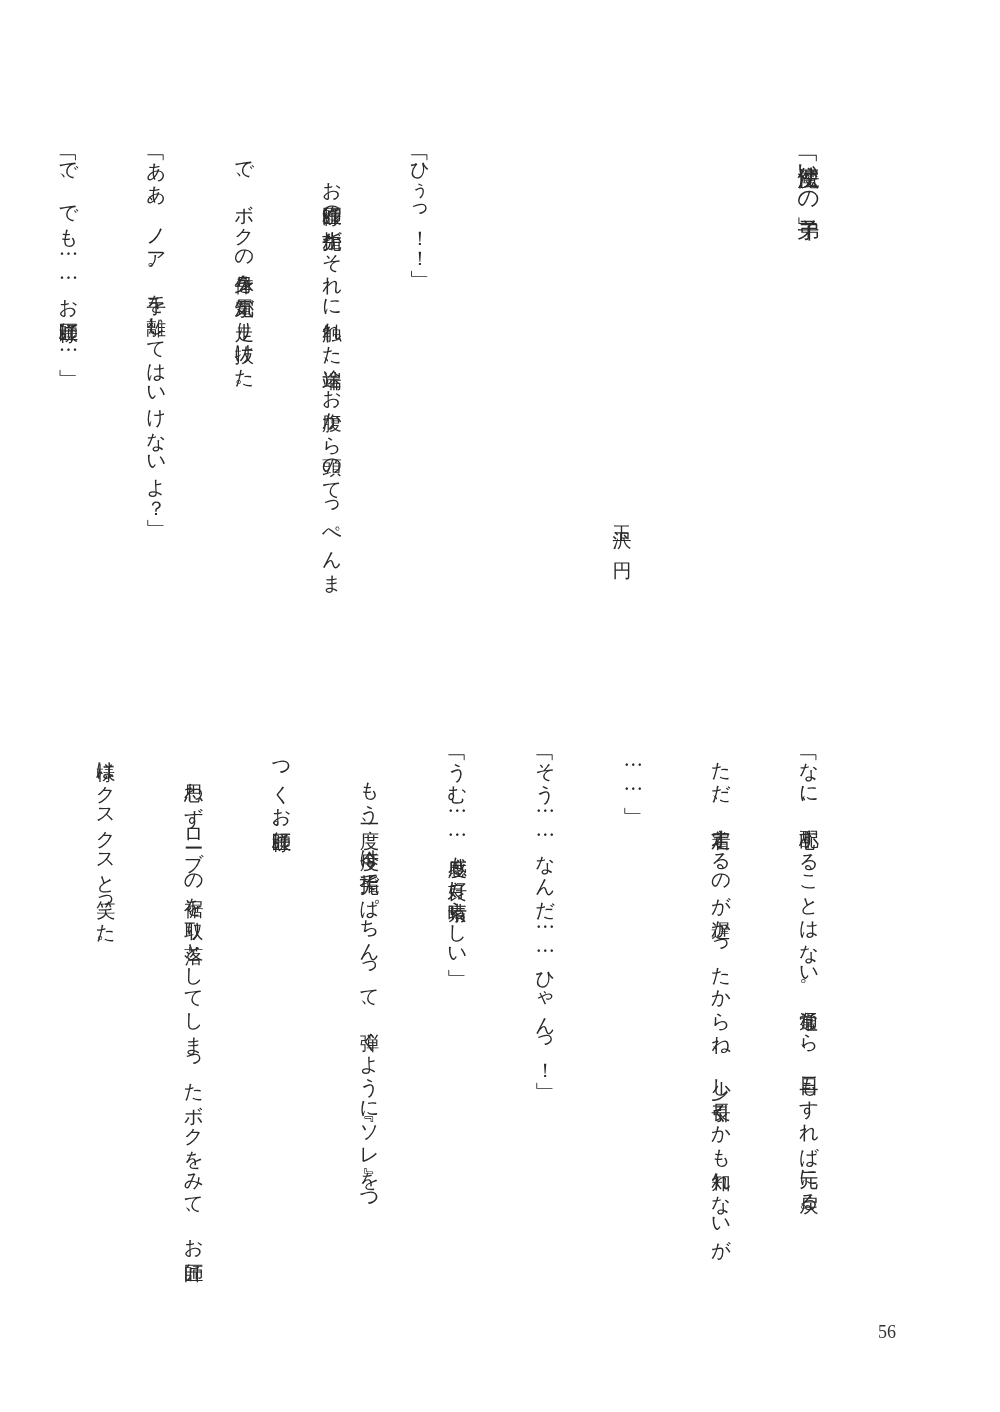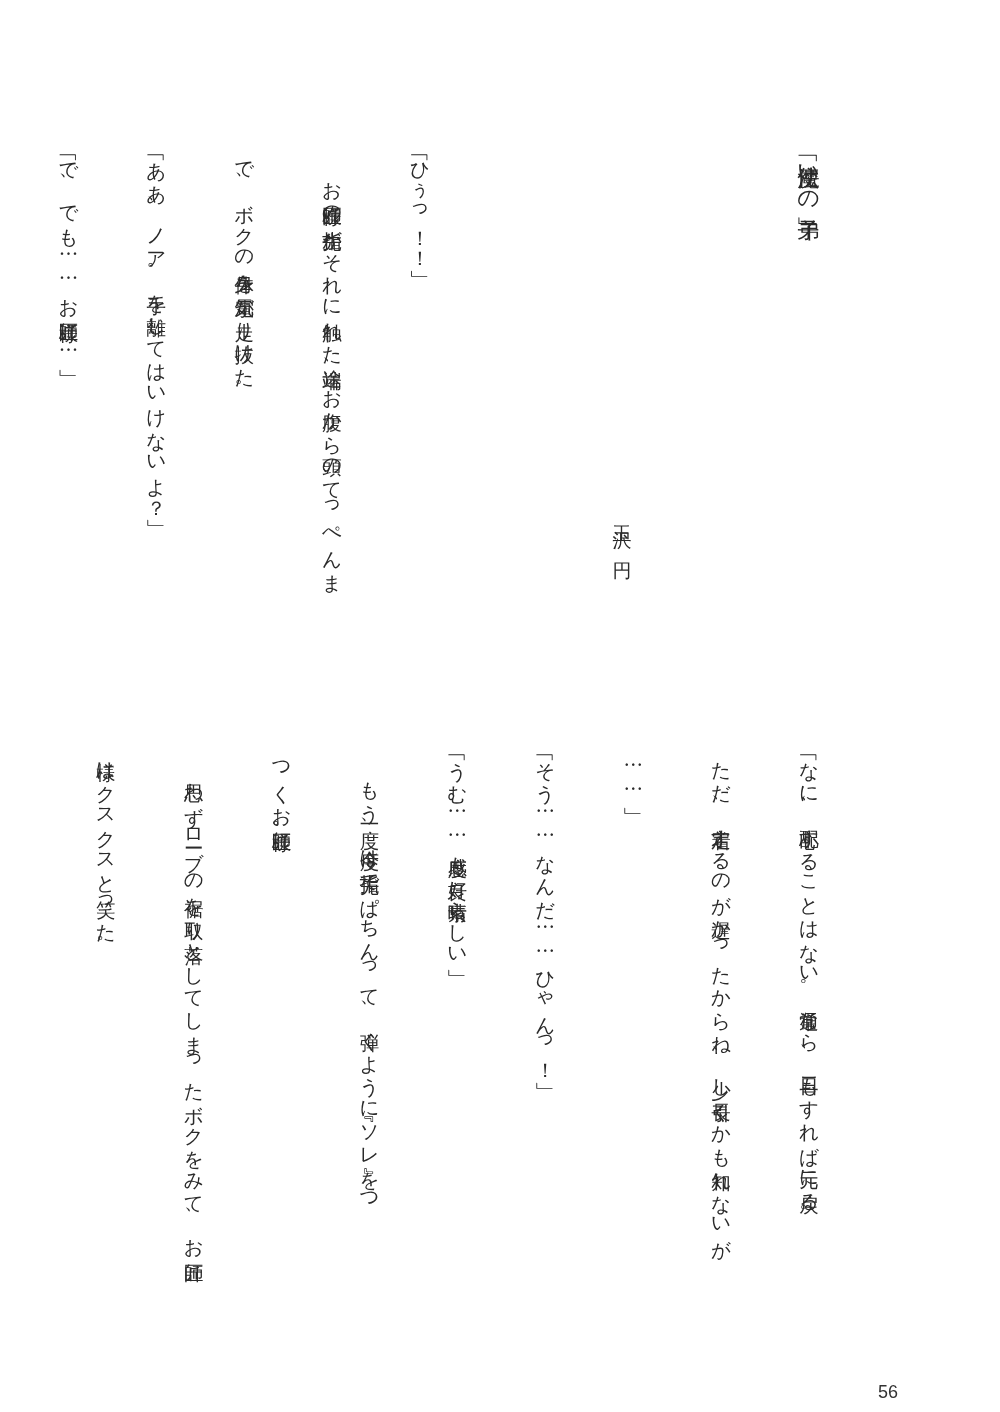--- a/index.html
+++ b/index.html
@@ -56,22 +56,22 @@
       letter-spacing: 6px;
     }
     .author-gap { display: block; width: 56px; }
     .line {
       display: block;
       width: 29.3px;
     }
     .page-number {
       position: absolute;
       left: 878px;
-      top: 1382px;
-      font-family: Liberation Sans, sans-serif;
+      top: 1322px;
+      font-family: Liberation Serif, serif;
       font-size: 18px;
       color: #333333;
     }
   </style>
 </head>
 <body>
 
 <div class="page">
 
   <div class="block block-top">

